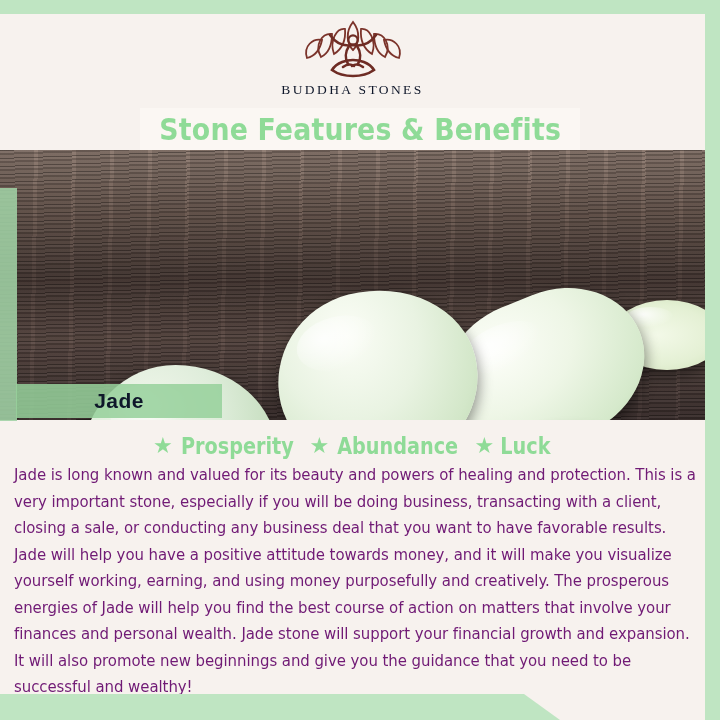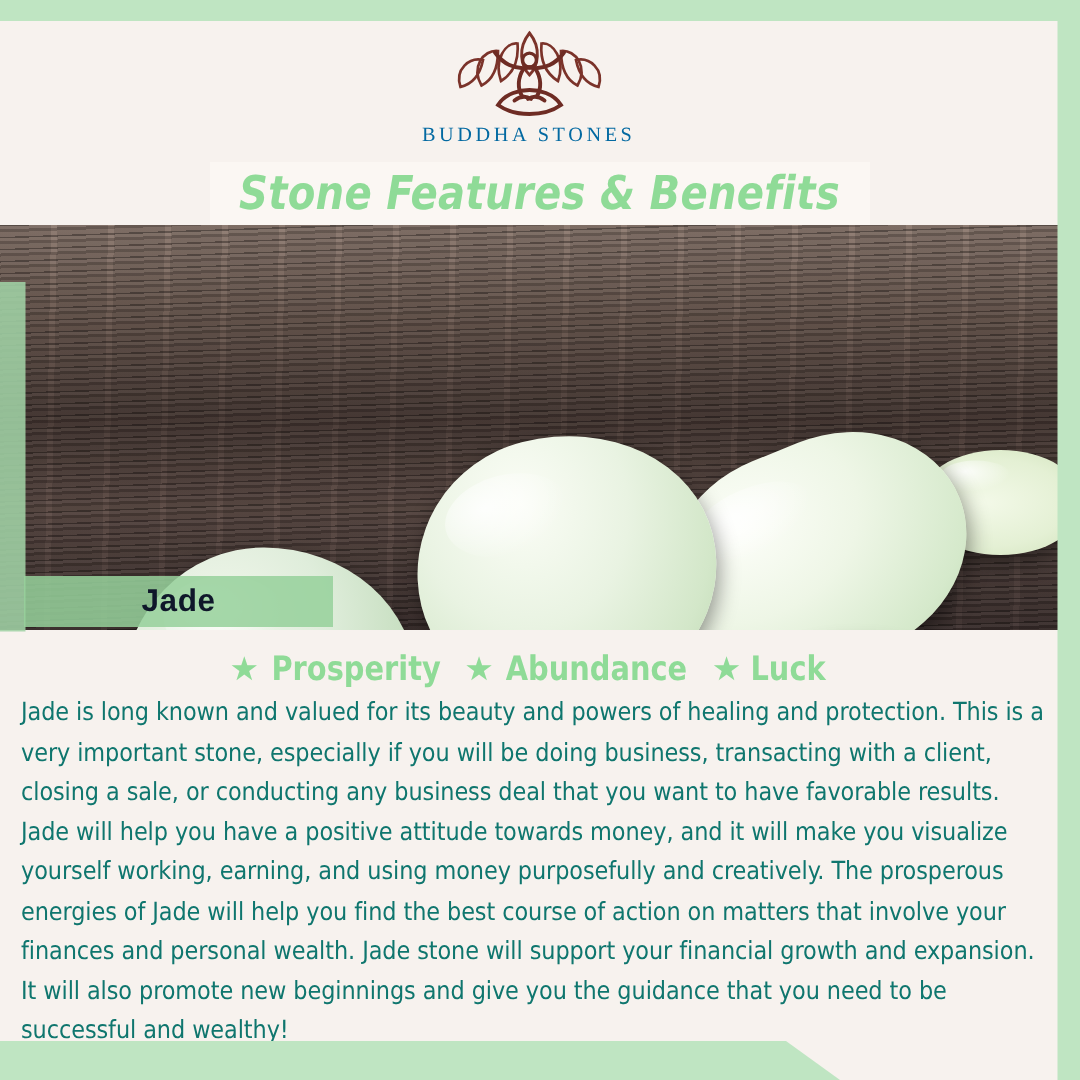--- a/index.html
+++ b/index.html
@@ -48,36 +48,35 @@
     flex-direction: column;
     align-items: center;
     justify-content: flex-start;
     padding-top: 4px;
   }
   .logo-mark { width: 112px; height: 62px; display: block; }
   .logo-wordmark {
     font-family: "Liberation Serif", serif;
     font-size: 13.5px;
     letter-spacing: 2.4px;
-    color: #0369a1;
+    color: #0f172a;
     margin-top: 2px;
     white-space: nowrap;
   }
 
   
   .title-band {
     position: absolute;
     left: 140px; top: 108px;
     width: 440px; height: 42px;
     background: #fbf7f3;
     display: flex;
     align-items: center;
     justify-content: center;
     z-index: 6;
-    font-style: italic;
   }
   .title-text {
     font-family: "DejaVu Sans Condensed", "Liberation Sans Narrow", "Liberation Sans", sans-serif;
     font-weight: 700;
     font-size: 31px;
     color: #8fdb97;
     letter-spacing: 0.2px;
     white-space: nowrap;
     transform: scaleX(0.96);
   }
@@ -212,21 +211,21 @@
   }
 
   
   .body-copy {
     position: absolute;
     left: 14px; top: 462px;
     width: 684px;
     font-family: "DejaVu Sans Condensed", "Liberation Sans Narrow", "Liberation Sans", sans-serif;
     font-size: 16.6px;
     line-height: 26.5px;
-    color: #0f766e;
+    color: #701a75;
     text-align: left;
     letter-spacing: -0.05px;
   }
 </style>
 </head>
 <body>
 
 <div id="page">
 
   <div class="cream-panel"></div>

